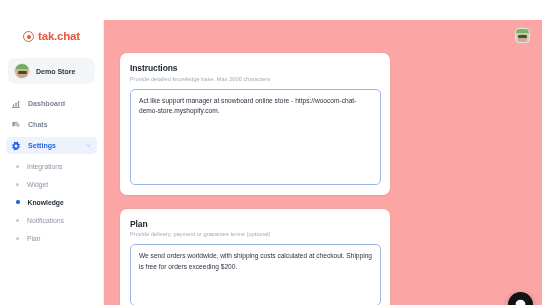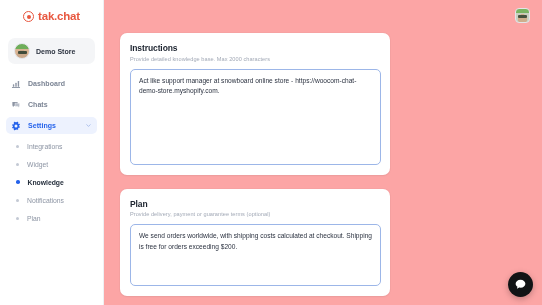--- a/index.html
+++ b/index.html
@@ -2,21 +2,21 @@
 <html><head>
 <meta charset="utf-8">
 <style>
   * { box-sizing: border-box; margin: 0; padding: 0; }
   html, body {
     width: 542px; height: 305px;
     font-family: "Liberation Sans", sans-serif;
     background: #ffffff;
     overflow: hidden;
   }
-  .app { position: relative; width: 542px; height: 255px; display: flex; background: #f9fafb; }
+  .app { position: relative; width: 542px; height: 255px; display: flex; background: #f9fafb; margin-top: 20px; }
 
   
   .sidebar {
     width: 104px; height: 305px;
     background: #ffffff;
     border-right: 1px solid #eef0f3;
     flex: 0 0 104px;
     position: relative;
     z-index: 3;
   }

